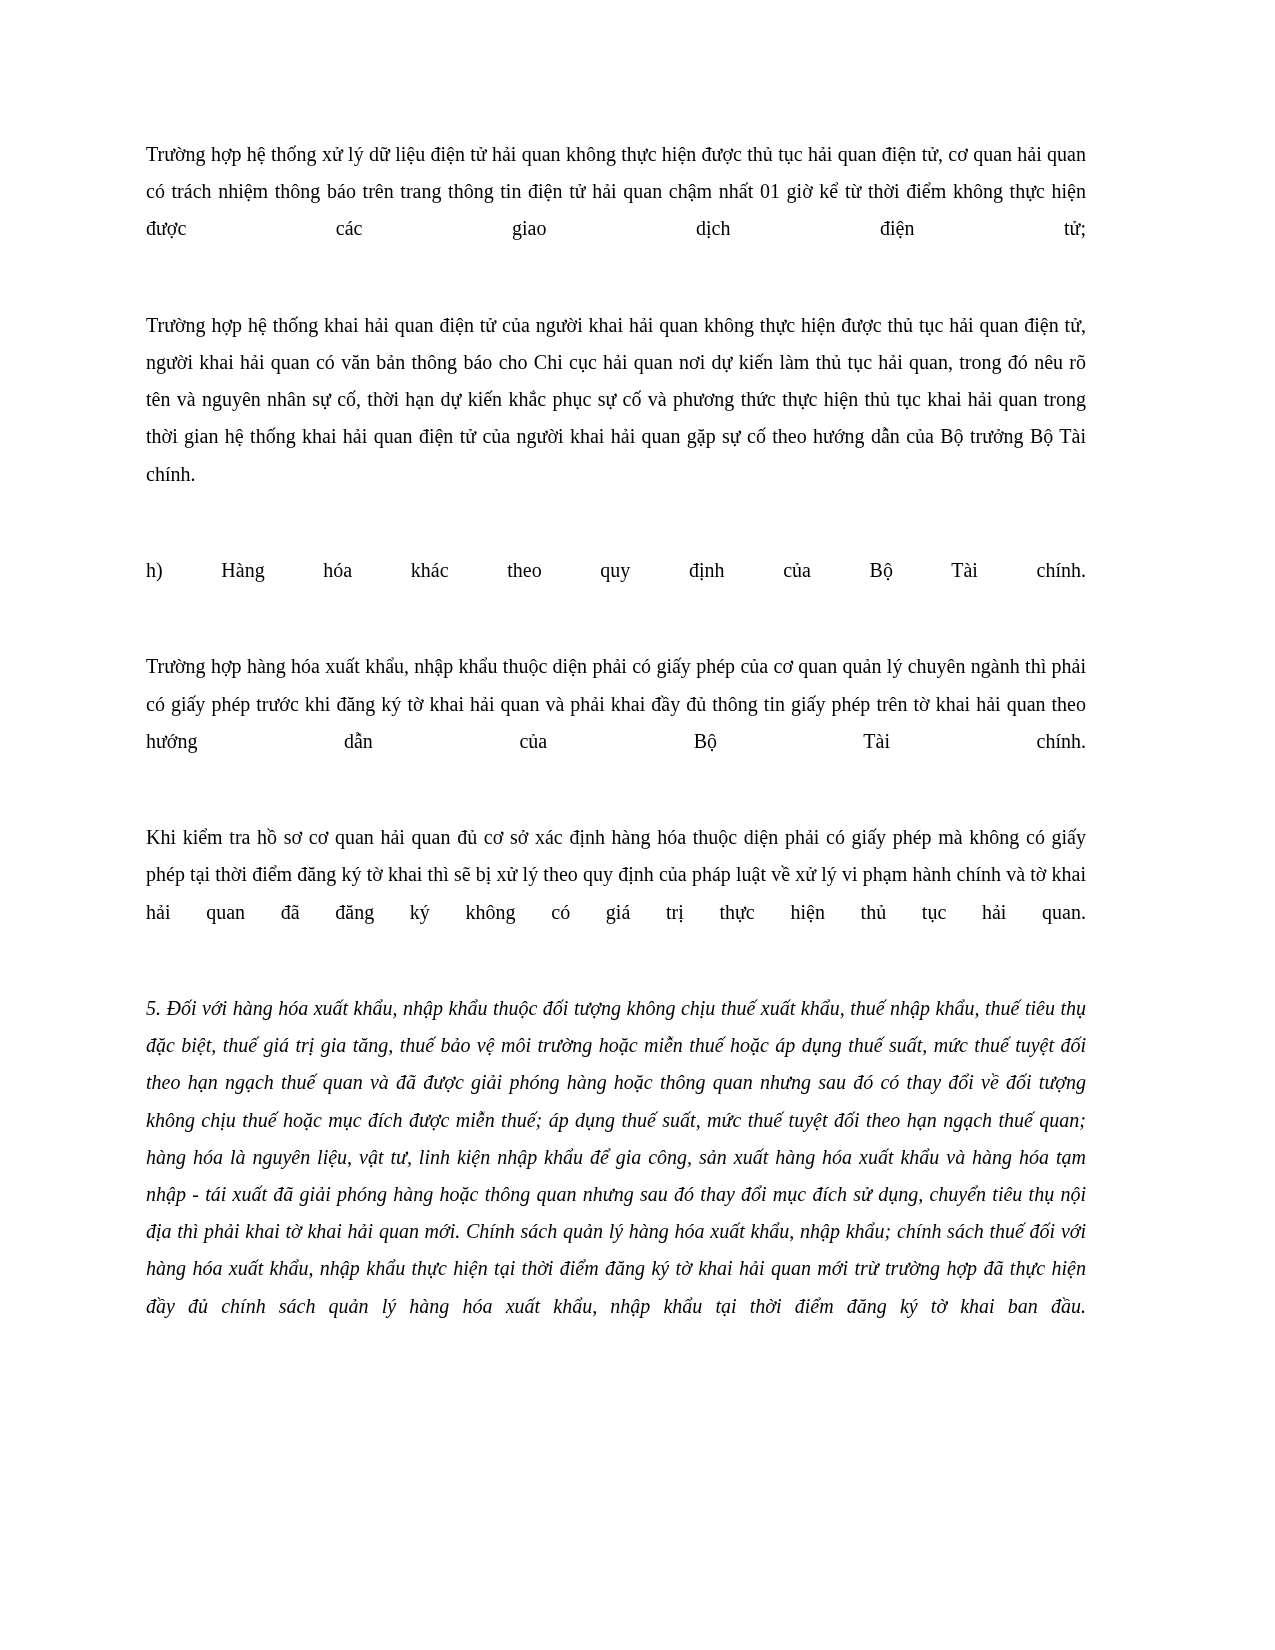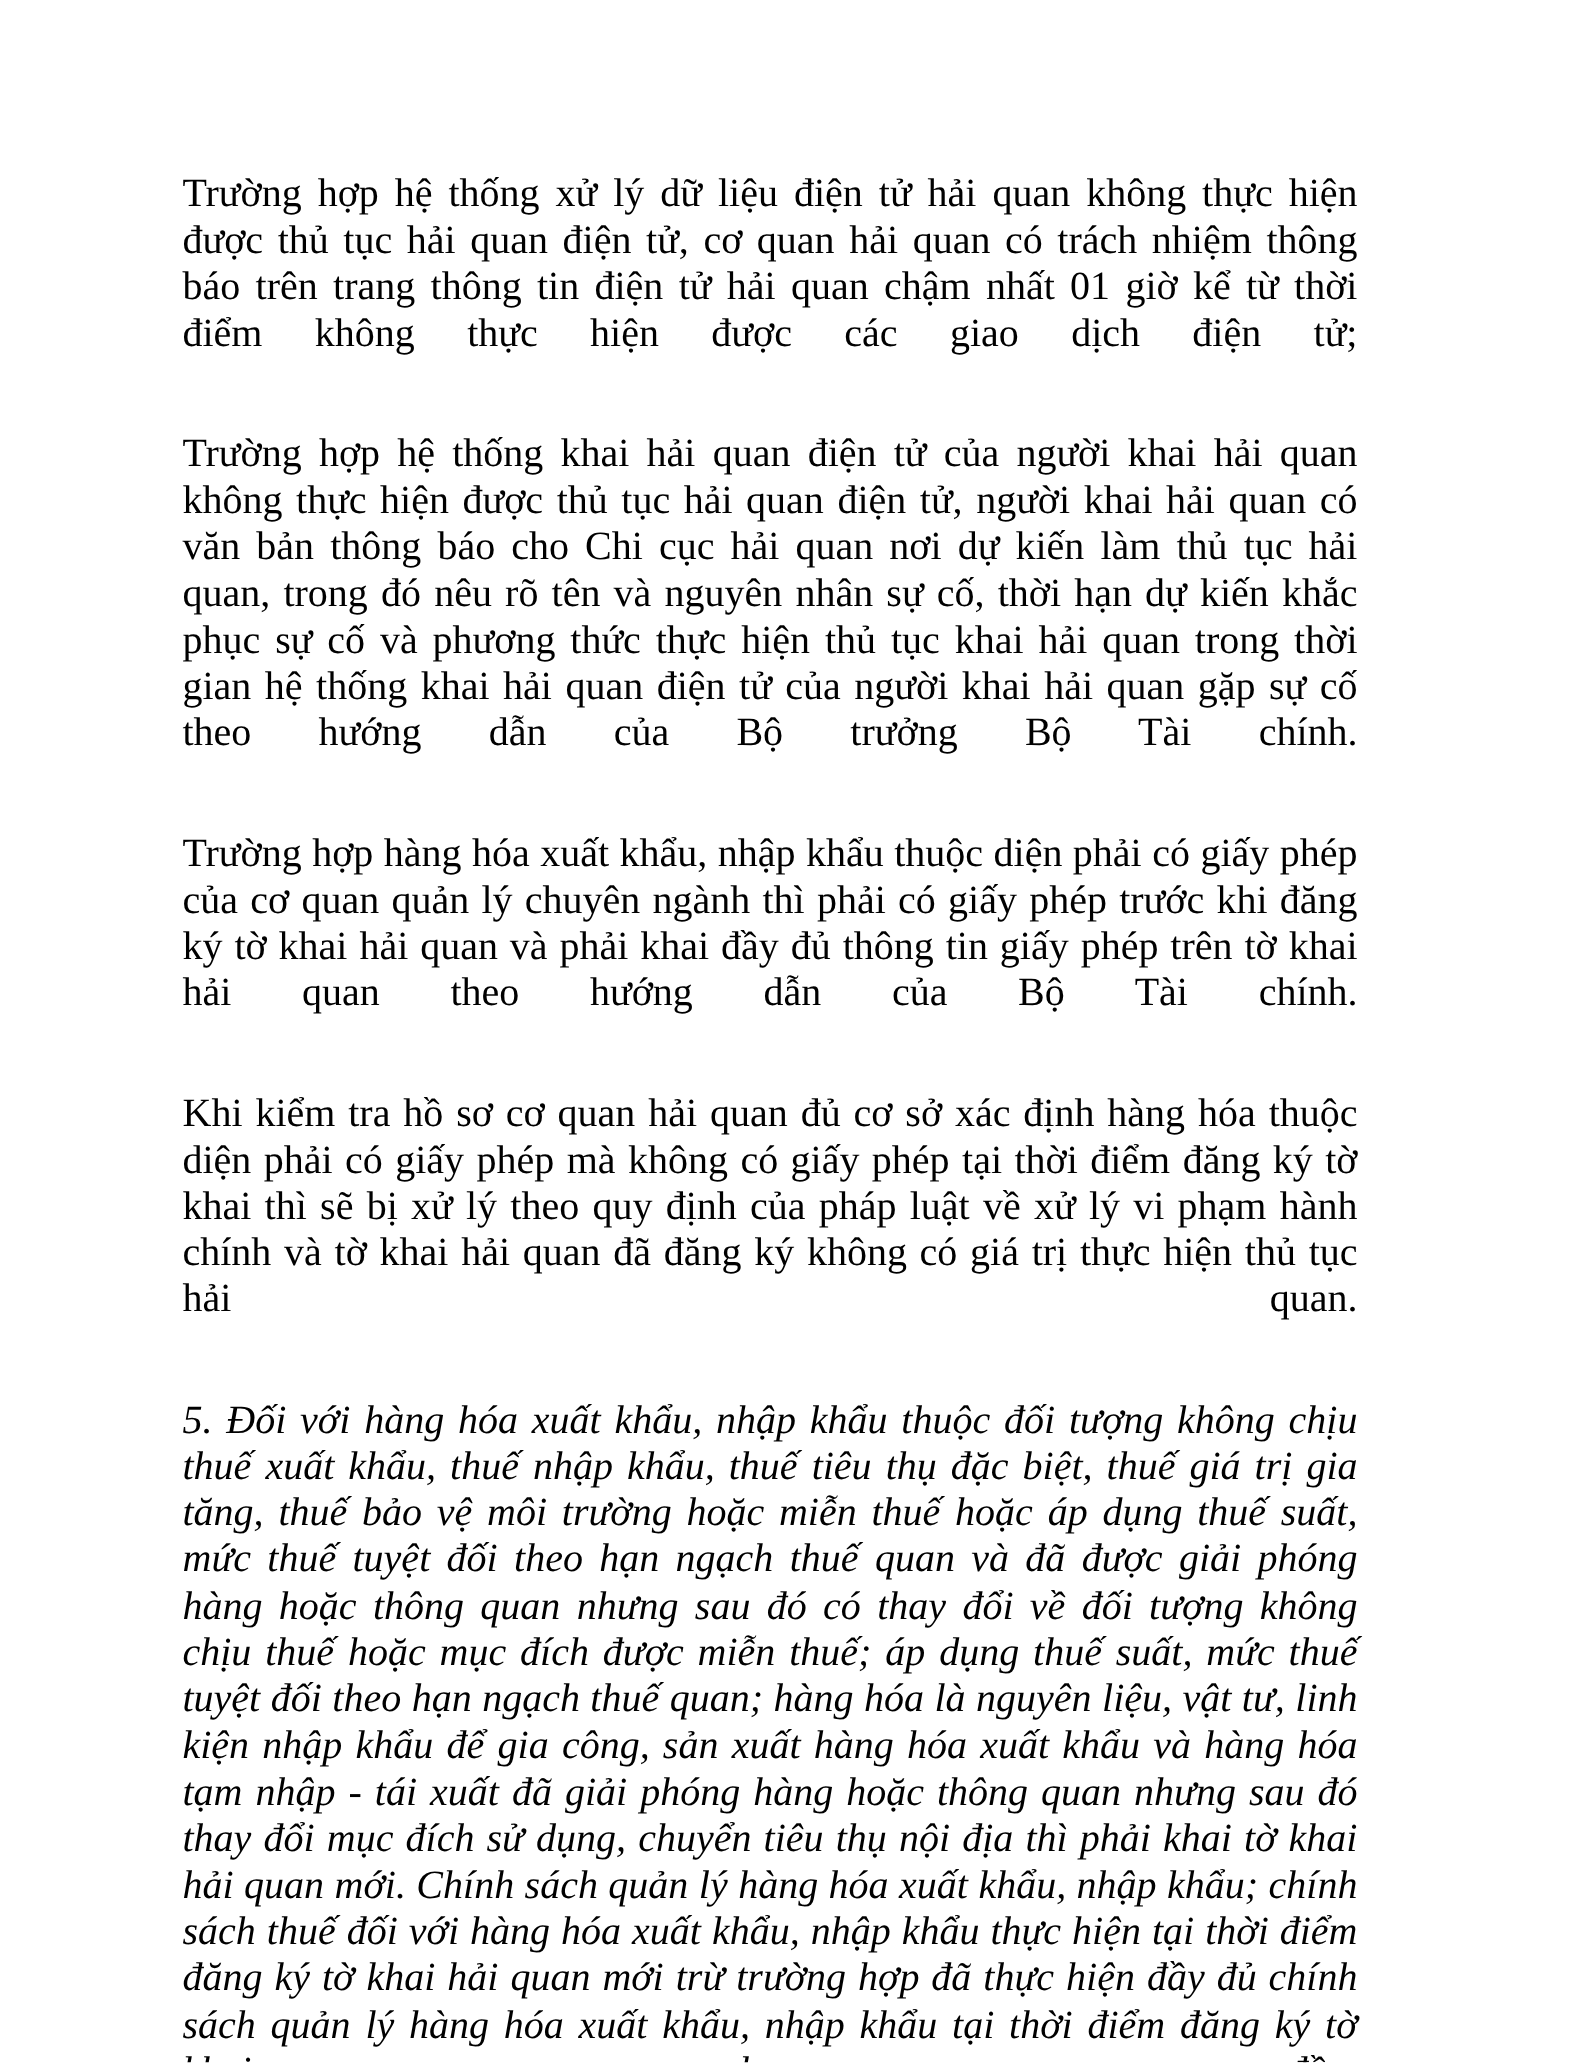--- a/index.html
+++ b/index.html
@@ -21,21 +21,21 @@
     overflow: hidden;
     box-sizing: border-box;
   }
   .text-column {
     position: absolute;
     left: 146px;
     top: 136px;
     width: 940px;
   }
   .para {
-    font-size: 32px;
+    font-size: 20px;
     line-height: 37.2px;
     text-align: justify;
     text-justify: inter-word;
     margin: 0 0 22px 0;
     hyphens: none;
     word-spacing: 0.01em;
   }
   .para:last-child {
     margin-bottom: 0;
     font-style: italic;
@@ -50,20 +50,21 @@
 </head>
 <body>
 
 <div class="page">
   <div class="text-column">
 
     <p class="para">Trường hợp hệ thống xử lý dữ liệu điện tử hải quan không thực hiện được thủ tục hải quan điện tử, cơ quan hải quan có trách nhiệm thông báo trên trang thông tin điện tử hải quan chậm nhất 01 giờ kể từ thời điểm không thực hiện được các giao dịch điện tử;</p>
 
     <p class="para">Trường hợp hệ thống khai hải quan điện tử của người khai hải quan không thực hiện được thủ tục hải quan điện tử, người khai hải quan có văn bản thông báo cho Chi cục hải quan nơi dự kiến làm thủ tục hải quan, trong đó nêu rõ tên và nguyên nhân sự cố, thời hạn dự kiến khắc phục sự cố và phương thức thực hiện thủ tục khai hải quan trong thời gian hệ thống khai hải quan điện tử của người khai hải quan gặp sự cố theo hướng dẫn của Bộ trưởng Bộ Tài chính.</p>
 
+    <p class="para">h) Hàng hóa khác theo quy định của Bộ Tài chính.</p>
 
 
     <p class="para">Trường hợp hàng hóa xuất khẩu, nhập khẩu thuộc diện phải có giấy phép của cơ quan quản lý chuyên ngành thì phải có giấy phép trước khi đăng ký tờ khai hải quan và phải khai đầy đủ thông tin giấy phép trên tờ khai hải quan theo hướng dẫn của Bộ Tài chính.</p>
 
     <p class="para">Khi kiểm tra hồ sơ cơ quan hải quan đủ cơ sở xác định hàng hóa thuộc diện phải có giấy phép mà không có giấy phép tại thời điểm đăng ký tờ khai thì sẽ bị xử lý theo quy định của pháp luật về xử lý vi phạm hành chính và tờ khai hải quan đã đăng ký không có giá trị thực hiện thủ tục hải quan.</p>
 
     <p class="para">5. Đối với hàng hóa xuất khẩu, nhập khẩu thuộc đối tượng không chịu thuế xuất khẩu, thuế nhập khẩu, thuế tiêu thụ đặc biệt, thuế giá trị gia tăng, thuế bảo vệ môi trường hoặc miễn thuế hoặc áp dụng thuế suất, mức thuế tuyệt đối theo hạn ngạch thuế quan và đã được giải phóng hàng hoặc thông quan nhưng sau đó có thay đổi về đối tượng không chịu thuế hoặc mục đích được miễn thuế; áp dụng thuế suất, mức thuế tuyệt đối theo hạn ngạch thuế quan; hàng hóa là nguyên liệu, vật tư, linh kiện nhập khẩu để gia công, sản xuất hàng hóa xuất khẩu và hàng hóa tạm nhập - tái xuất đã giải phóng hàng hoặc thông quan nhưng sau đó thay đổi mục đích sử dụng, chuyển tiêu thụ nội địa thì phải khai tờ khai hải quan mới. Chính sách quản lý hàng hóa xuất khẩu, nhập khẩu; chính sách thuế đối với hàng hóa xuất khẩu, nhập khẩu thực hiện tại thời điểm đăng ký tờ khai hải quan mới trừ trường hợp đã thực hiện đầy đủ chính sách quản lý hàng hóa xuất khẩu, nhập khẩu tại thời điểm đăng ký tờ khai ban đầu.</p>
 
   </div>
 </div>

